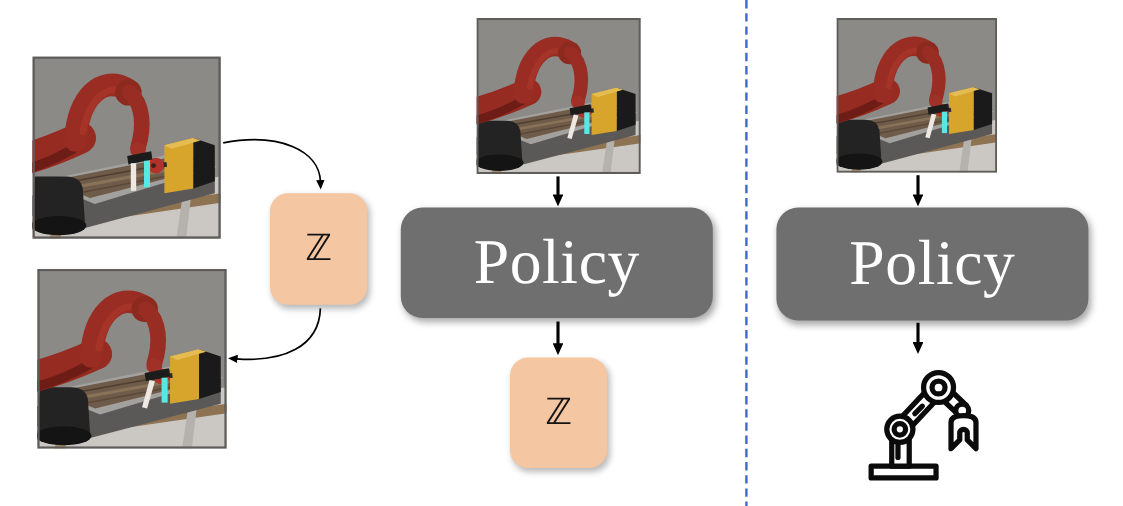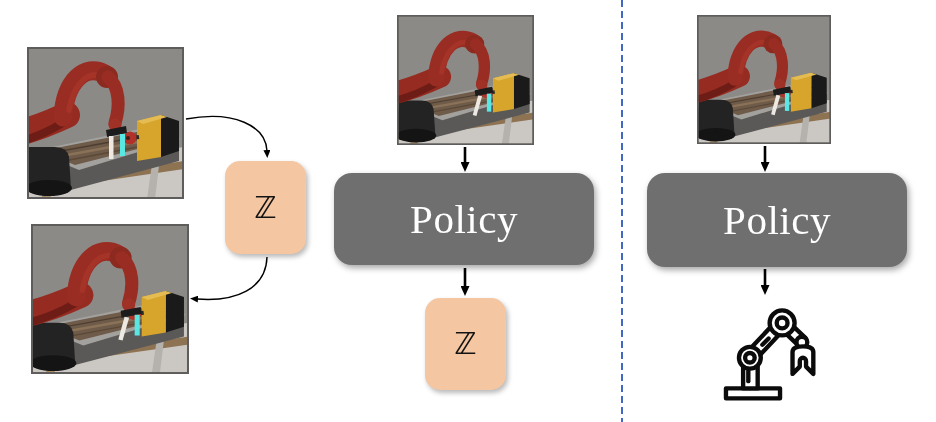--- a/index.html
+++ b/index.html
@@ -3,21 +3,21 @@
 <meta charset="utf-8">
 <style>
   html,body{margin:0;padding:0;background:#ffffff;}
   body{width:936px;height:422px;font-family:"Liberation Sans",sans-serif;}
   .canvas{position:relative;width:936px;height:422px;background:var(--canvas-bg,#ffffff);overflow:hidden;}
   .robot-img{position:absolute;}
   .robot-img svg{display:block;width:100%;height:100%;}
   .policy{position:absolute;background:var(--policy-box,#6F6F6F);border-radius:18px;
           display:flex;align-items:center;justify-content:center;
           box-shadow:2px 3px 6px rgba(0,0,0,.35);}
-  .policy .lbl{font-family:"Liberation Serif","DejaVu Serif",serif;font-size:41px;
+  .policy .lbl{font-family:"Liberation Serif","DejaVu Serif",serif;font-size:53px;
                color:var(--policy-text,#ffffff);line-height:1;letter-spacing:.5px;text-align:right;}
   .zbox{position:absolute;background:var(--z-box,#F4C6A2);border-radius:15px;
         display:flex;align-items:center;justify-content:center;
         box-shadow:2px 3px 5px rgba(0,0,0,.28);}
   .zbox .lbl{font-family:"DejaVu Sans",sans-serif;font-size:30px;
              color:var(--z-text,#131313);line-height:1;}
   .overlay{position:absolute;left:0;top:0;width:936px;height:422px;pointer-events:none;z-index:10;}
   .icon-robot{position:absolute;}
   .defs-holder{position:absolute;width:0;height:0;overflow:hidden;}
 </style>

